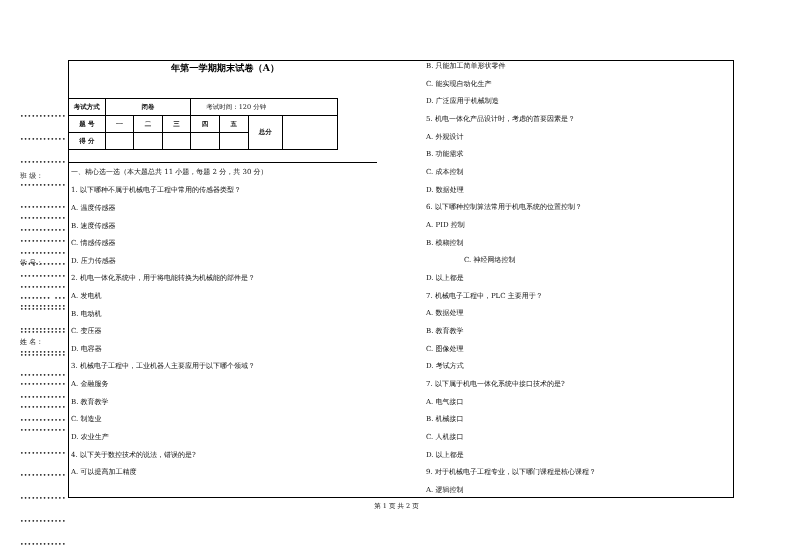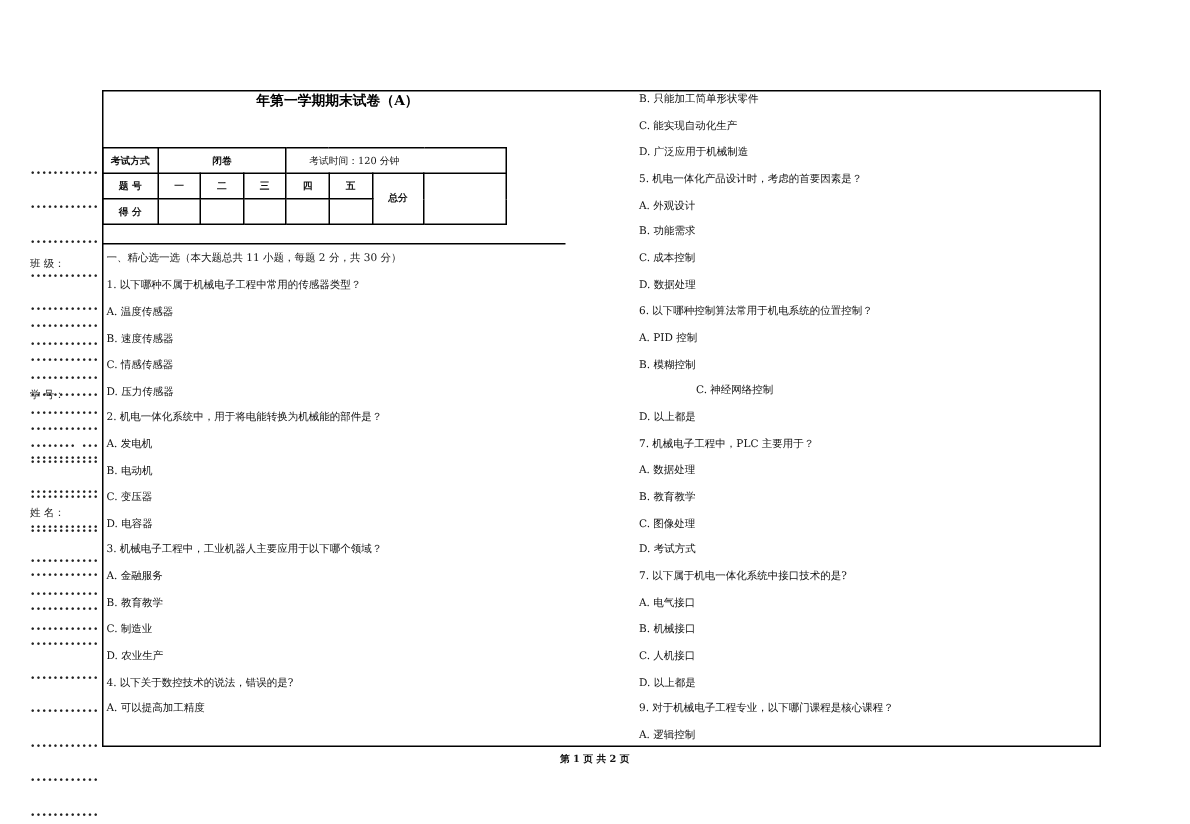--- a/index.html
+++ b/index.html
@@ -103,21 +103,21 @@
       white-space: nowrap;
       left: 0;
     }
     .footer {
       position: absolute;
       top: 502px;
       left: 0;
       width: 793px;
       text-align: center;
       font-size: 6.5px;
-      font-weight: bold;
+      font-weight: normal;
       color: #111;
     }
   </style>
 </head>
 <body>
 
 <div class="margin-col">
 
   <div class="dots" style="top:97px;">
     <div>••••••••••••</div>

